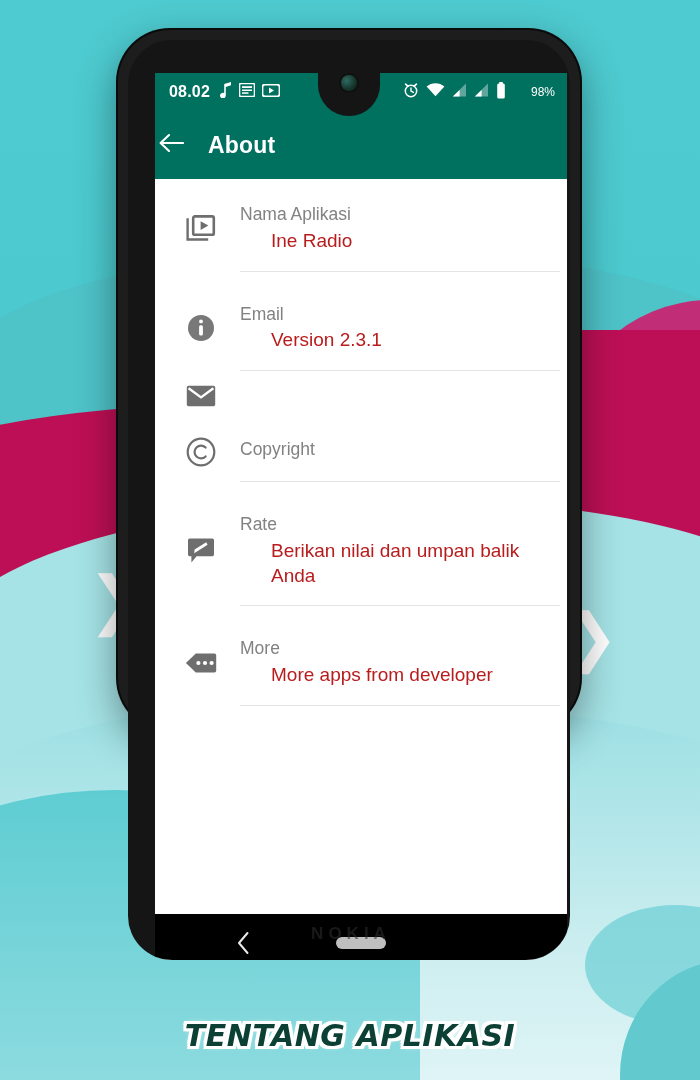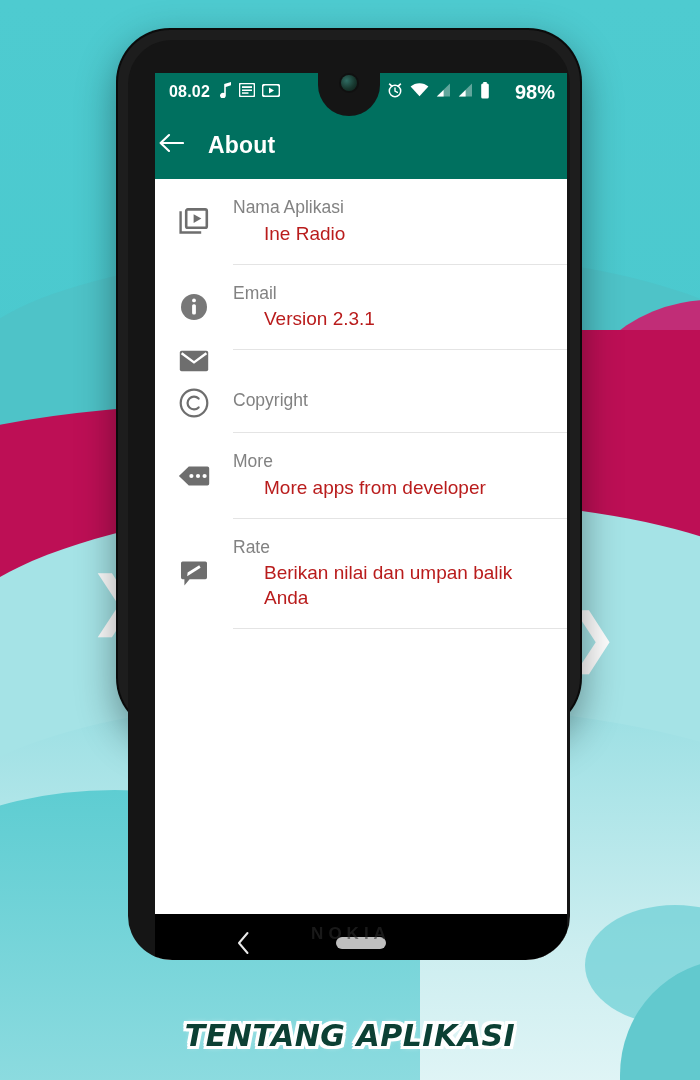--- a/index.html
+++ b/index.html
@@ -178,22 +178,22 @@
     align-items: center;
     gap: 7px;
   }
   #sb-time {
     font-size: 16px;
     font-weight: 700;
     letter-spacing: .2px;
     margin-right: 2px;
   }
   #sb-batt-pct {
-    font-size: 20px;
-    font-weight: 700;
+    font-size: 12px;
+    font-weight: 400;
     margin-left: 18px;
   }
   .sb-ico { display: block; }
 
   
   #appbar {
     height: 68px;
     background: #00705f;
     display: flex;
     align-items: center;
@@ -213,21 +213,21 @@
     letter-spacing: .2px;
   }
 
   
   #list {
     background: #ffffff;
   }
   .row {
     display: flex;
     align-items: flex-start;
-    padding: 0;
+    padding: 7px;
     cursor: pointer;
   }
   .row-ico {
     width: 78px;
     flex: 0 0 78px;
     display: flex;
     align-items: center;
     justify-content: center;
     align-self: stretch;
   }
@@ -452,46 +452,46 @@
                 <path d="M19.6 10.6 a6.4 6.4 0 1 0 0 8.8" fill="none" stroke="#6e6e6e" stroke-width="2.2" stroke-linecap="round"></path>
               </svg>
             </div>
             <div class="row-body">
               <div class="row-title">Copyright</div>
             </div>
           </div>
 
           <div class="row">
             <div class="row-ico">
+              <svg width="28" height="28" viewBox="0 0 28 28">
+                <path d="M2.6 1.4 H25.4 a1.6 1.6 0 0 1 1.6 1.6 V17.6 a1.6 1.6 0 0 1 -1.6 1.6 H9.6 L4.4 25.6 V19.2 H2.6 A1.6 1.6 0 0 1 1 17.6 V3 A1.6 1.6 0 0 1 2.6 1.4 Z" fill="#6e6e6e"></path>
+                <path d="M19.2 5.2 L7.6 12.6 L7.2 16.2 L20.6 7.8 Z" fill="#ffffff"></path>
+              </svg>
+            </div>
+            <div class="row-body">
+              <div class="row-title">Rate</div>
+              <div class="row-sub">Berikan nilai dan umpan balik Anda</div>
+            </div>
+          </div>
+
+          <div class="row">
+            <div class="row-ico">
               <svg width="32" height="22" viewBox="0 0 32 22">
                 <path d="M10.8 1.4 H29.4 a1.8 1.8 0 0 1 1.8 1.8 V18.8 a1.8 1.8 0 0 1 -1.8 1.8 H10.8 L0.9 11 Z" fill="#6e6e6e"></path>
                 <circle cx="13.4" cy="11" r="2.1" fill="#ffffff"></circle>
                 <circle cx="20.0" cy="11" r="2.1" fill="#ffffff"></circle>
                 <circle cx="26.6" cy="11" r="2.1" fill="#ffffff"></circle>
               </svg>
             </div>
             <div class="row-body">
               <div class="row-title">More</div>
               <div class="row-sub">More apps from developer</div>
             </div>
           </div>
 
-          <div class="row">
-            <div class="row-ico">
-              <svg width="28" height="28" viewBox="0 0 28 28">
-                <path d="M2.6 1.4 H25.4 a1.6 1.6 0 0 1 1.6 1.6 V17.6 a1.6 1.6 0 0 1 -1.6 1.6 H9.6 L4.4 25.6 V19.2 H2.6 A1.6 1.6 0 0 1 1 17.6 V3 A1.6 1.6 0 0 1 2.6 1.4 Z" fill="#6e6e6e"></path>
-                <path d="M19.2 5.2 L7.6 12.6 L7.2 16.2 L20.6 7.8 Z" fill="#ffffff"></path>
-              </svg>
-            </div>
-            <div class="row-body">
-              <div class="row-title">Rate</div>
-              <div class="row-sub">Berikan nilai dan umpan balik Anda</div>
-            </div>
-          </div>
-
         </div>
 
         <div id="navbar">
           <div id="nav-back">
             <svg width="16" height="24" viewBox="0 0 16 24">
               <path d="M11.5 2 L3 12 L11.5 22" stroke="#e8e8e8" stroke-width="2" fill="none" stroke-linecap="round" stroke-linejoin="round"></path>
             </svg>
           </div>
           <div id="nav-home"></div>
         </div>

